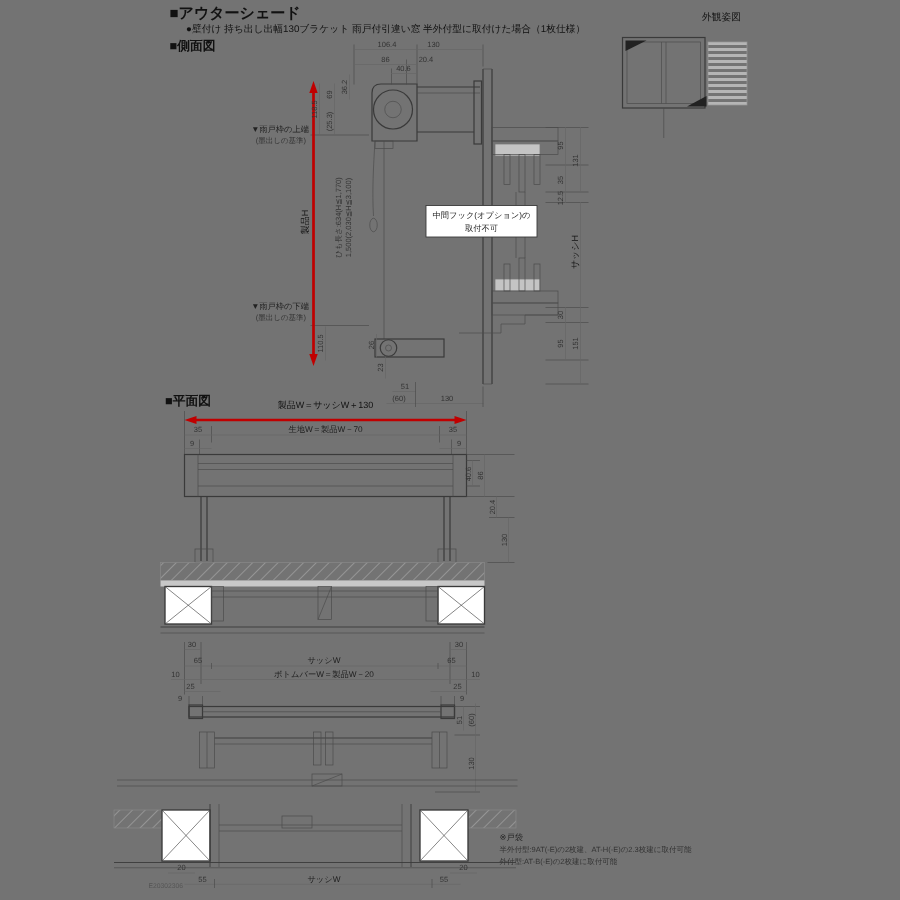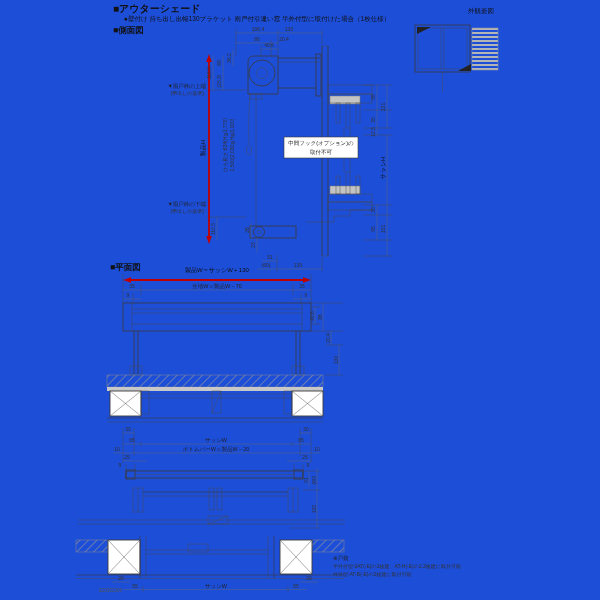--- a/index.html
+++ b/index.html
@@ -1,16 +1,16 @@
 <!DOCTYPE html>
 <html><head>
 <meta charset="utf-8">
 <style>
   html,body{margin:0;padding:0;background:#fff;}
-  .sheet{width:600px;height:600px;position:relative;background:#1d4ed8;overflow:hidden;}
+  .sheet{width:600px;height:600px;position:relative;background:#737373;overflow:hidden;}
   svg text{font-family:"Liberation Sans","DejaVu Sans",sans-serif;fill:#222;}
   .t45{font-size:4.5px;fill:#555;}
   .t5{font-size:5px;fill:#333;}
   .t55{font-size:5.5px;fill:#222;}
   .t6{font-size:6px;fill:#111;}
   .t65{font-size:6.5px;fill:#111;}
   .t8{font-size:8.5px;font-weight:bold;fill:#111;}
   .t10{font-size:10px;font-weight:bold;fill:#111;}
   .mid{text-anchor:middle;}
   .end{text-anchor:end;}

